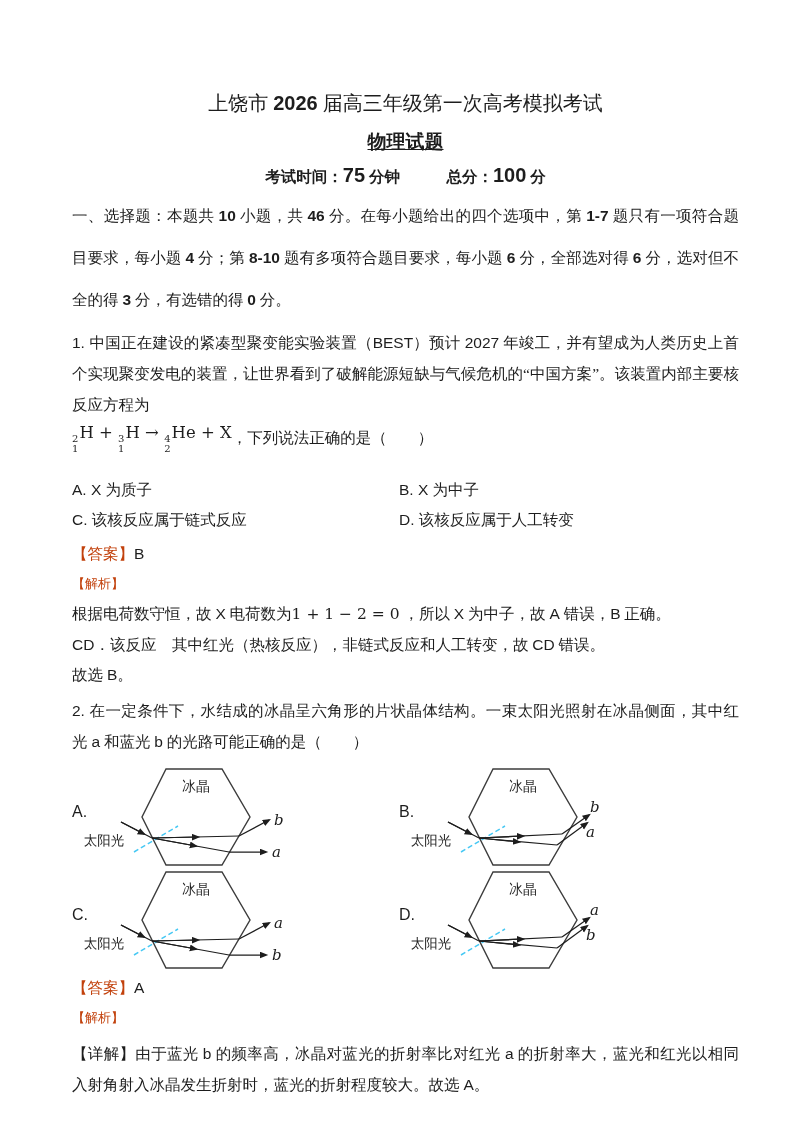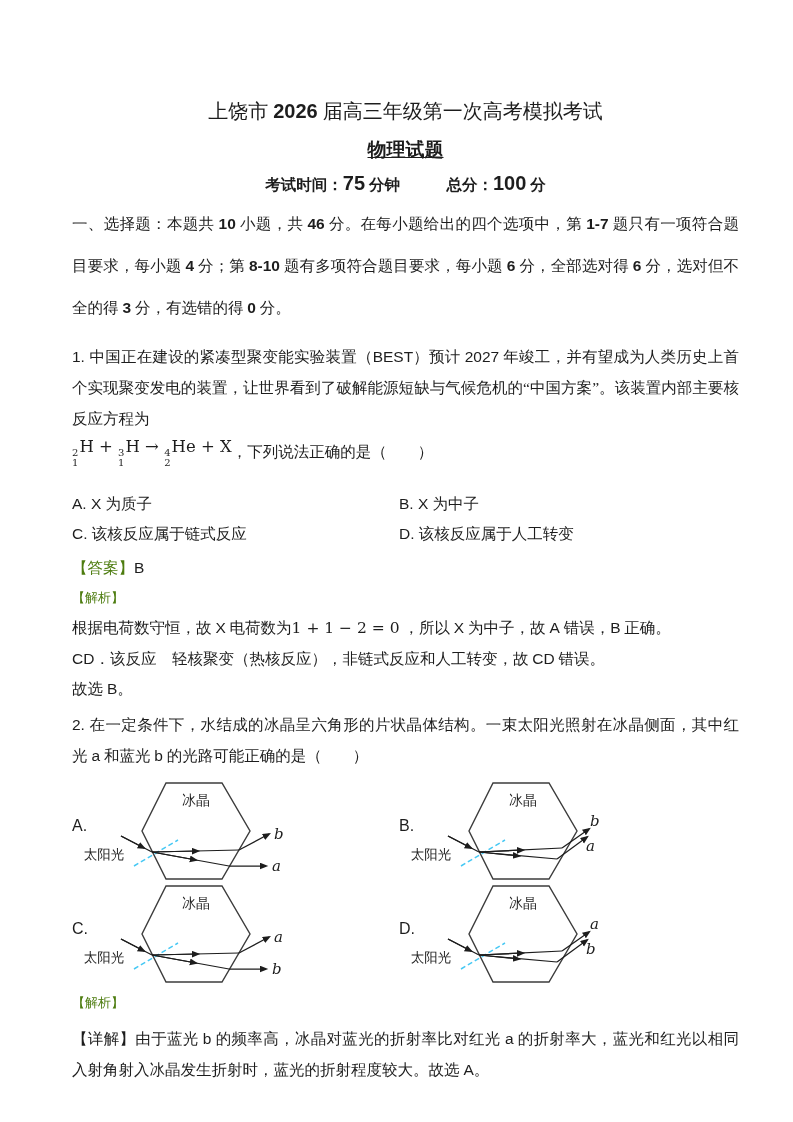--- a/index.html
+++ b/index.html
@@ -1,32 +1,32 @@
 <!DOCTYPE html>
 <html><head>
 <meta charset="utf-8">
 <style>
   html,body{margin:0;padding:0;background:#ffffff;}
   body{width:793px;height:1122px;overflow:hidden;
        font-family:"Liberation Serif","DejaVu Serif",serif;color:#1d1d1d;}
-  .page{box-sizing:border-box;width:793px;height:1122px;padding:8px 54px 0 72px;overflow:hidden;}
+  .page{box-sizing:border-box;width:793px;height:1122px;padding:0 54px 0 72px;overflow:hidden;}
 
   
   .n{font-family:"Liberation Sans","DejaVu Sans",sans-serif;}
   .bn{font-family:"Liberation Sans","DejaVu Sans",sans-serif;font-weight:700;}
   .math{font-family:"DejaVu Serif",serif;}
-  .blue{color:#4d7c0f;}
+  .blue{color:#c2410c;}
 
   .t1{margin:90px 0 0;text-align:center;font-size:20px;font-weight:400;line-height:26px;}
   .t2{margin:13px 0 0;text-align:center;font-size:19px;line-height:25px;text-decoration:underline;}
   .meta{margin:11px 0 0;text-align:center;font-size:15.5px;line-height:21px;font-weight:700;}
   .meta .bn{font-size:20px;}
 
   p.body{margin:8px 0 0;font-size:15.5px;line-height:42px;text-align:justify;}
-  p.stem{margin:12px 0 0;font-size:15.5px;line-height:31px;text-align:justify;}
+  p.stem{margin:6px 0 0;font-size:15.5px;line-height:31px;text-align:justify;}
   .eqline{margin:0;font-size:15.5px;height:36px;display:flex;align-items:center;}
   .eq{font-family:"DejaVu Serif",serif;font-size:16.5px;white-space:pre;}
   .nuc{display:inline-flex;flex-direction:column;vertical-align:-4px;
        font-family:"DejaVu Serif",serif;font-size:10px;line-height:9.5px;margin-right:1px;text-align:left;}
   .opts{margin:19px 0 0;display:grid;grid-template-columns:327px 1fr;font-size:15.5px;line-height:30px;}
   .ansline{margin:8px 0 0;font-size:15.5px;line-height:21px;}
   .analine{margin:9px 0 0;font-size:13px;line-height:21px;}
   .det{margin:9px 0 0;font-size:15.5px;line-height:21px;}
   .det2{margin:10px 0 0;font-size:15.5px;line-height:31px;text-align:justify;}
 
@@ -74,21 +74,21 @@
     <span><span class="n">A. X </span><span>为质子</span></span>
     <span><span class="n">B. X </span><span>为中子</span></span>
     <span><span class="n">C. </span><span>该核反应属于链式反应</span></span>
     <span><span class="n">D. </span><span>该核反应属于人工转变</span></span>
   </div>
 
   <p class="ansline"><span class="blue">【答案】</span><span class="n">B</span></p>
   <p class="analine"><span class="blue">【解析】</span></p>
 
   <p class="det"><span>根据电荷数守恒，故 </span><span class="n">X</span><span> 电荷数为</span><span class="math">1 + 1 − 2 = 0</span><span> ，所以 </span><span class="n">X</span><span> 为中子，故 </span><span class="n">A</span><span> 错误，</span><span class="n">B</span><span> 正确。</span></p>
-  <p class="det"><span class="n">CD</span><span>．该反应　轻核聚变（热核反应），非链式反应和人工转变，故 </span><span class="n">CD</span><span> 错误。</span></p>
+  <p class="det"><span class="n">CD</span><span>．该反应　其中红光（热核反应），非链式反应和人工转变，故 </span><span class="n">CD</span><span> 错误。</span></p>
   <p class="det"><span>故选 </span><span class="n">B</span><span>。</span></p>
 
   <p class="stem" style="margin-top:10px"><span class="n">2. </span><span>在一定条件下，水结成的冰晶呈六角形的片状晶体结构。一束太阳光照射在冰晶侧面，其中红光 </span><span class="n">a</span><span> 和蓝光 </span><span class="n">b</span><span> 的光路可能正确的是（　　）</span></p>
 
   <div class="dgrid">
 
     <div class="dg">
       <span class="dg-label">A.</span>
       <svg width="310" height="104" viewBox="0 0 310 104">
         <polygon class="hex" points="108,4 164,4 192,52 164,100 108,100 84,52"></polygon>
@@ -162,18 +162,19 @@
         <line class="ray" x1="177" y1="69" x2="204" y2="50" marker-end="url(#arw)"></line>
         <text class="ab" x="205" y="47">a</text>
         <line class="ray" x1="94" y1="73" x2="172" y2="80"></line>
         <line class="ray" x1="94" y1="73" x2="134" y2="77" marker-end="url(#arw)"></line>
         <line class="ray" x1="172" y1="80" x2="202" y2="58" marker-end="url(#arw)"></line>
         <text class="ab" x="201" y="72">b</text>
       </svg>
     </div>
   </div>
 
+  <p class="ansline"><span class="blue">【答案】</span><span class="n">A</span></p>
   <p class="analine"><span class="blue">【解析】</span></p>
 
   <p class="det2"><span>【详解】由于蓝光 </span><span class="n">b</span><span> 的频率高，冰晶对蓝光的折射率比对红光 </span><span class="n">a</span><span> 的折射率大，蓝光和红光以相同入射角射入冰晶发生折射时，蓝光的折射程度较大。故选 </span><span class="n">A</span><span>。</span></p>
 
 
 </div>
 
 </body></html>

